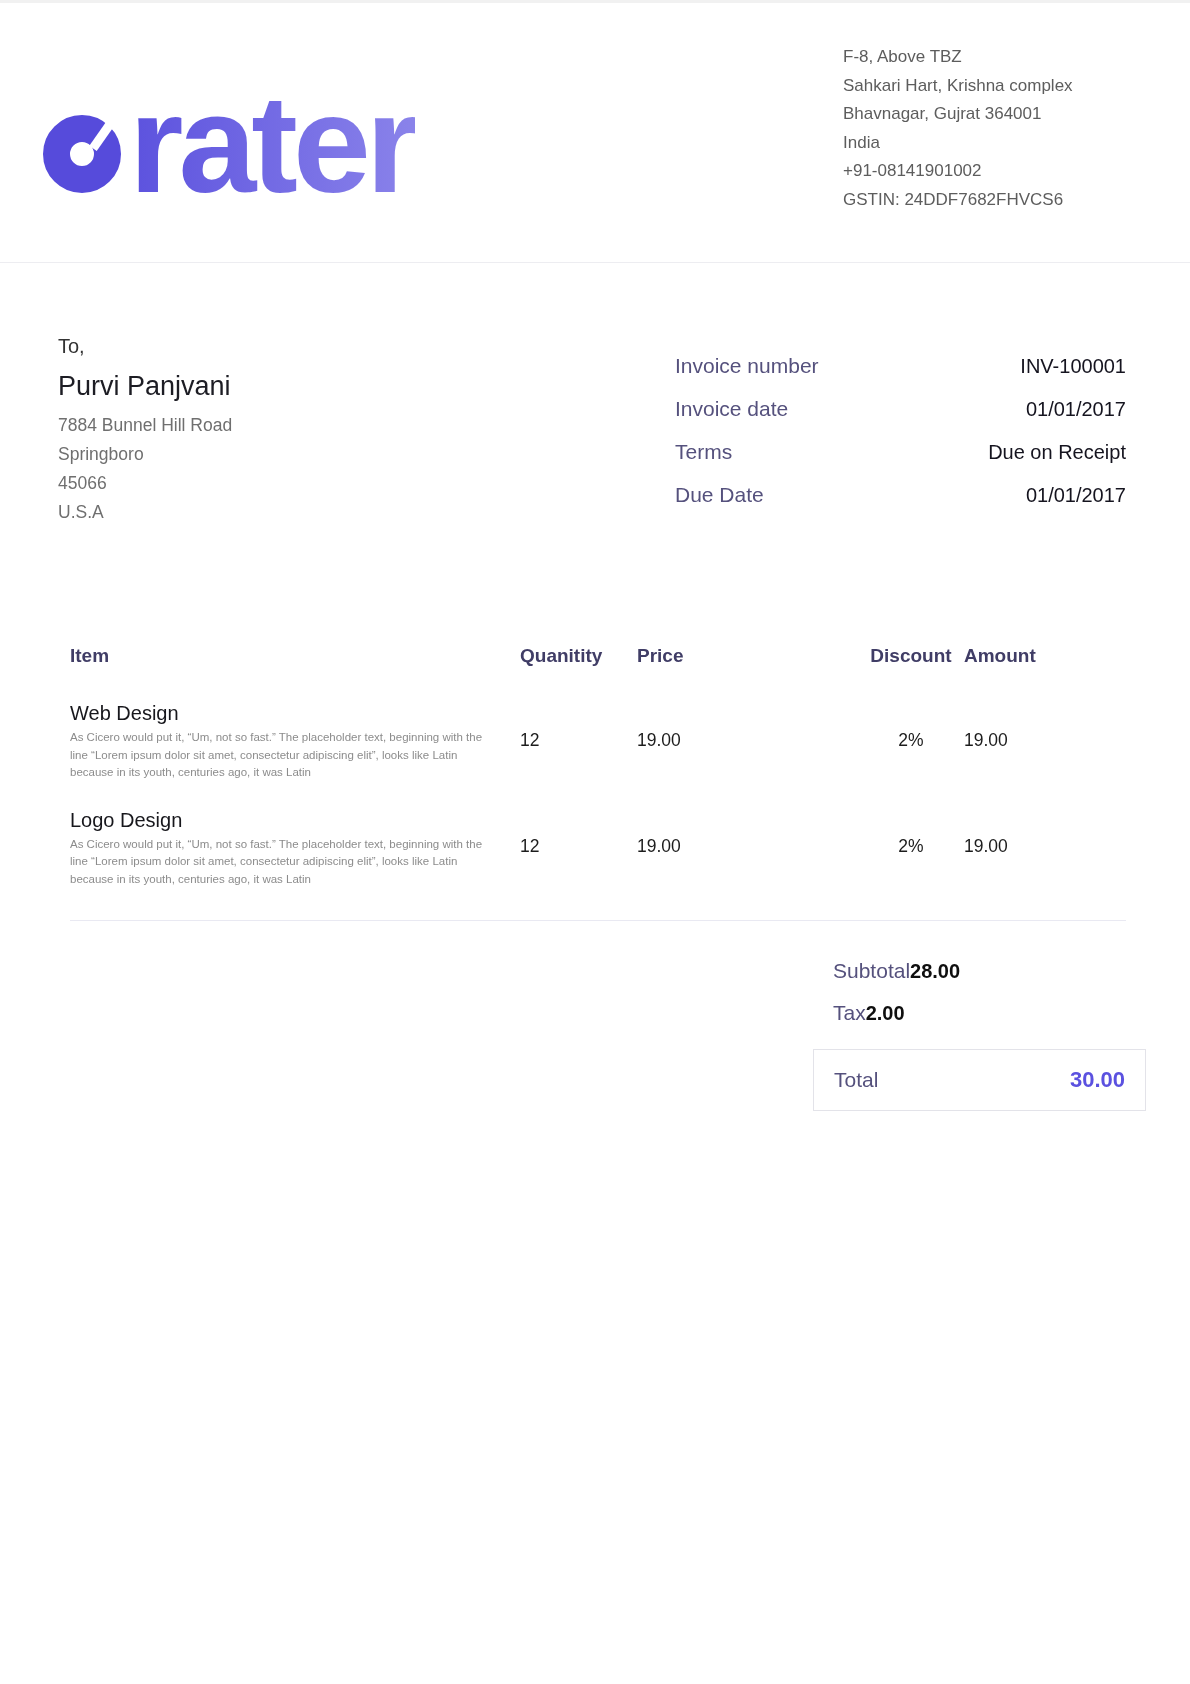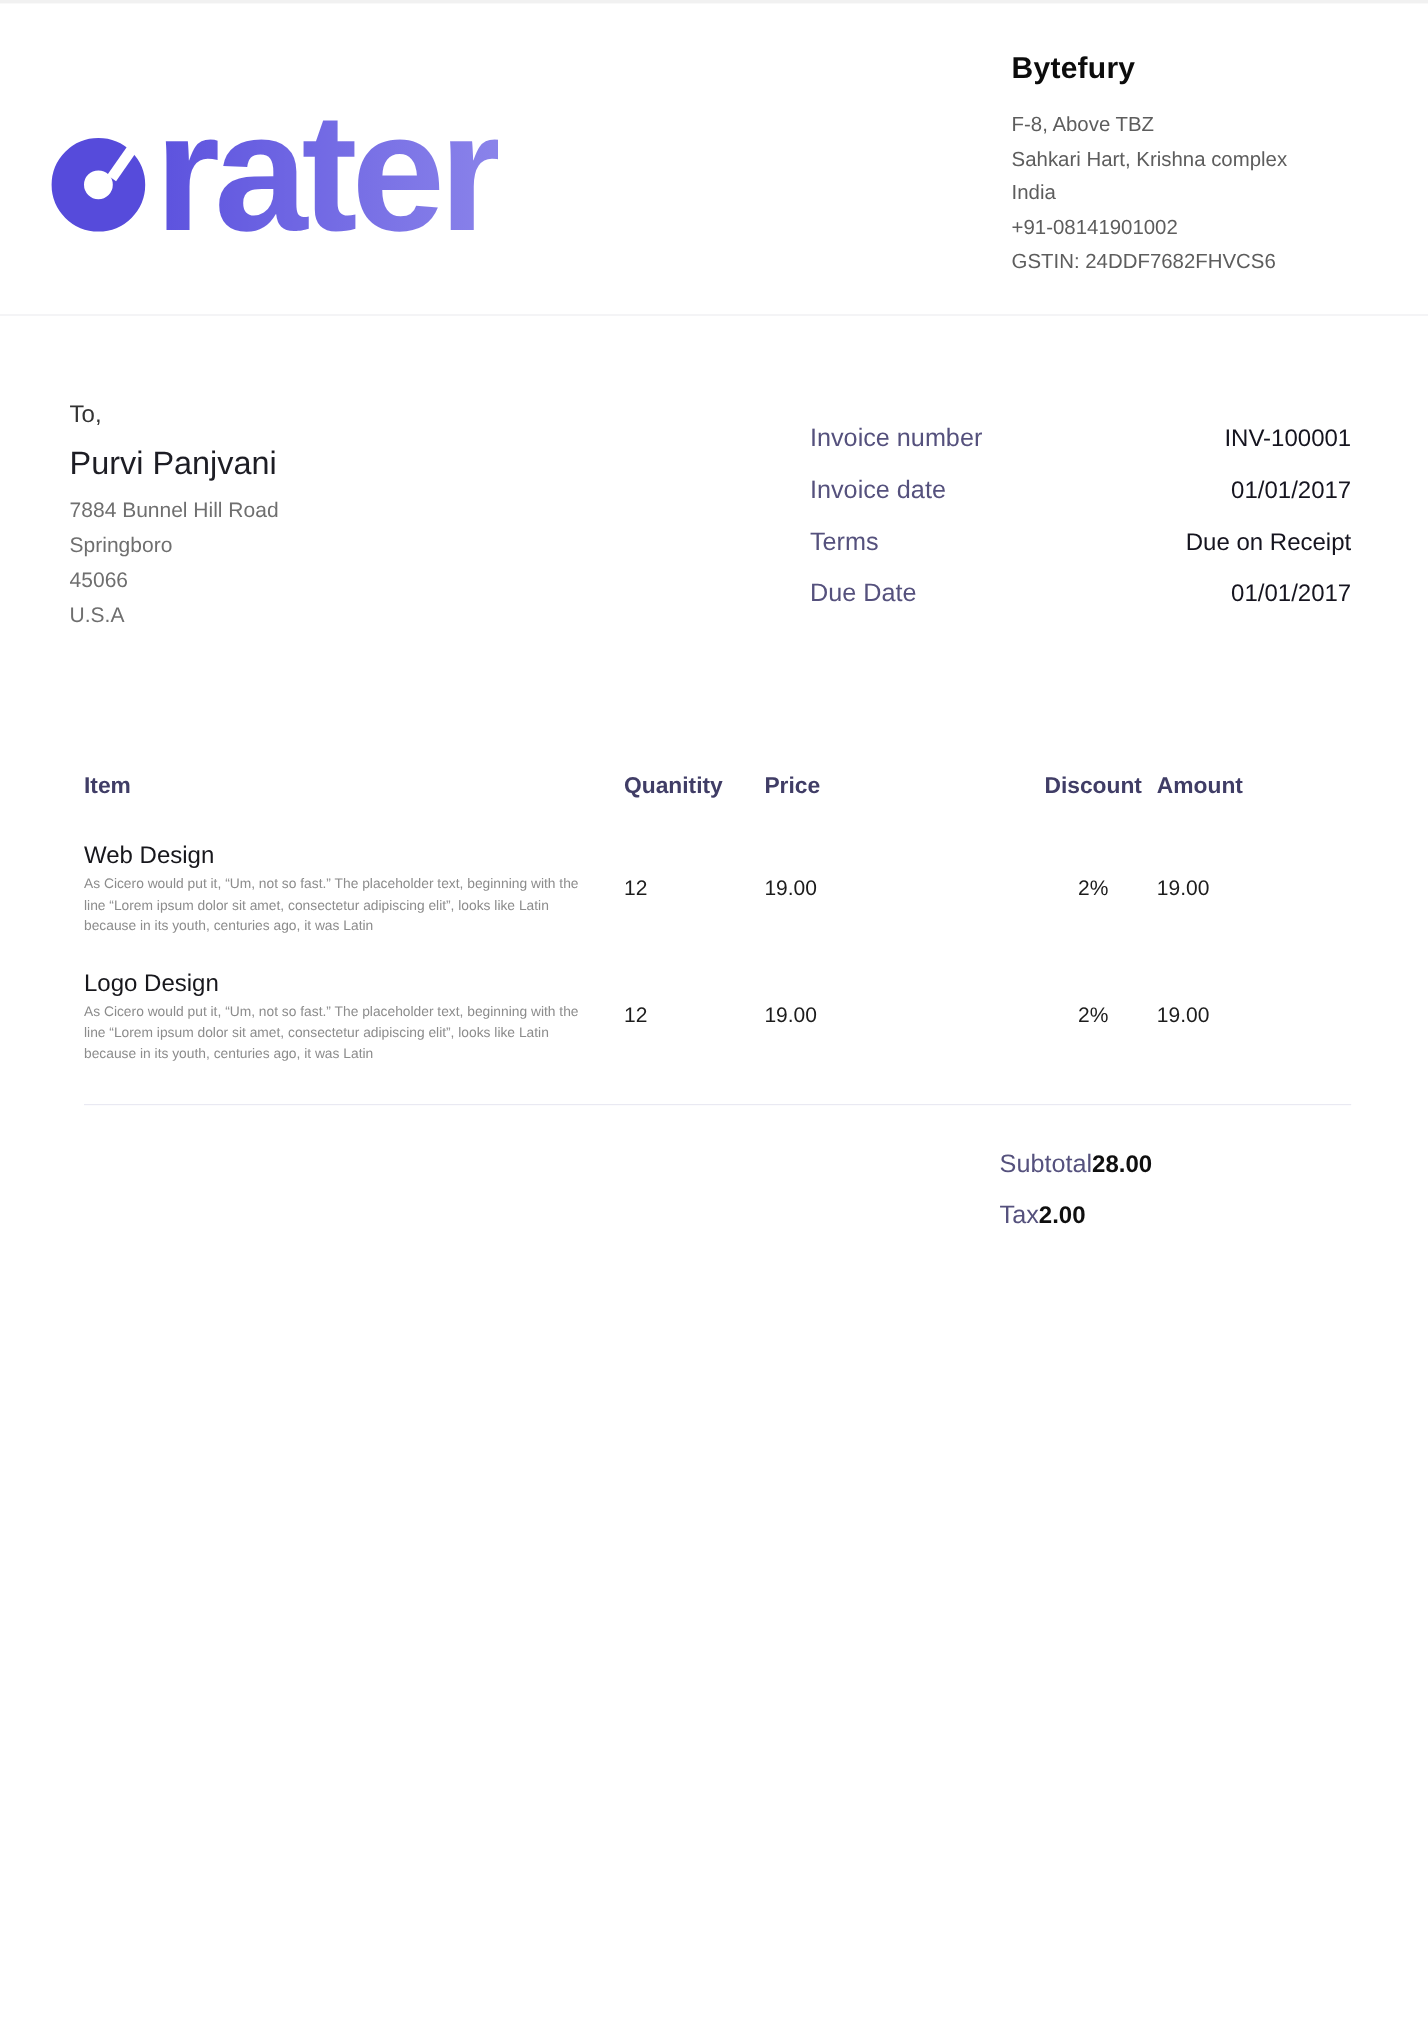--- a/index.html
+++ b/index.html
@@ -71,23 +71,23 @@
   <div class="top-strip"></div>
 
   <div class="header">
     <div class="logo">
       <div class="logo-ring"></div>
       <div class="logo-slash s1"></div>
       <div class="logo-slash s2"></div>
       <div class="logo-text">rater</div>
     </div>
     <div class="company">
-      <div class="company-name">Bytefury</div>
       <div class="company-line">F-8, Above TBZ</div>
       <div class="company-line">Sahkari Hart, Krishna complex</div>
+      <div class="company-line">Bhavnagar, Gujrat 364001</div>
       <div class="company-line">India</div>
       <div class="company-line">+91-08141901002</div>
       <div class="company-line">GSTIN: 24DDF7682FHVCS6</div>
     </div>
   </div>
 
   <div class="bill-section">
     <div class="bill-to">
       <div class="bill-to-label">To,</div>
       <div class="bill-to-name">Purvi Panjvani</div>
@@ -153,14 +153,18 @@
 
   <div class="totals">
     <div class="tot-row">
       <span class="tot-label">Subtotal</span>
       <span class="tot-value">28.00</span>
     </div>
     <div class="tot-row">
       <span class="tot-label">Tax</span>
       <span class="tot-value">2.00</span>
     </div>
+    <div class="grand-box">
+      <span class="grand-label">Total</span>
+      <span class="grand-value">30.00</span>
+    </div>
   </div>
 </div>
 
 </body></html>

